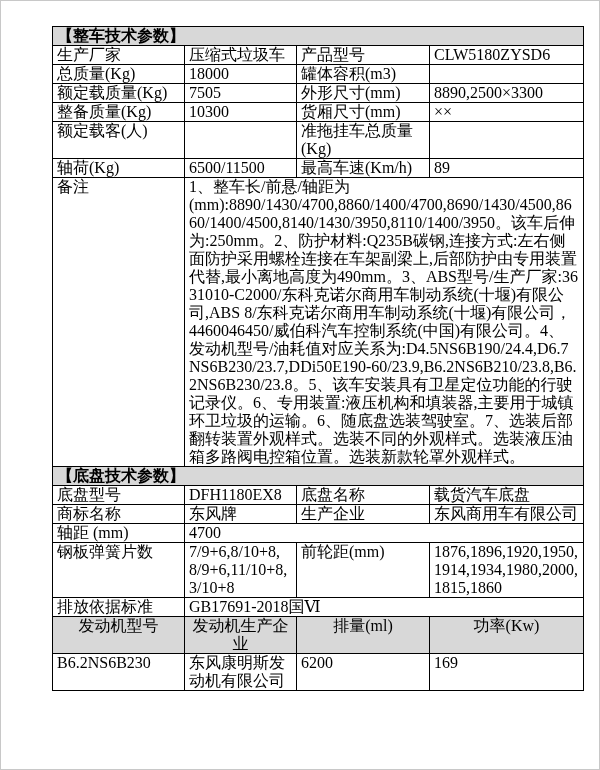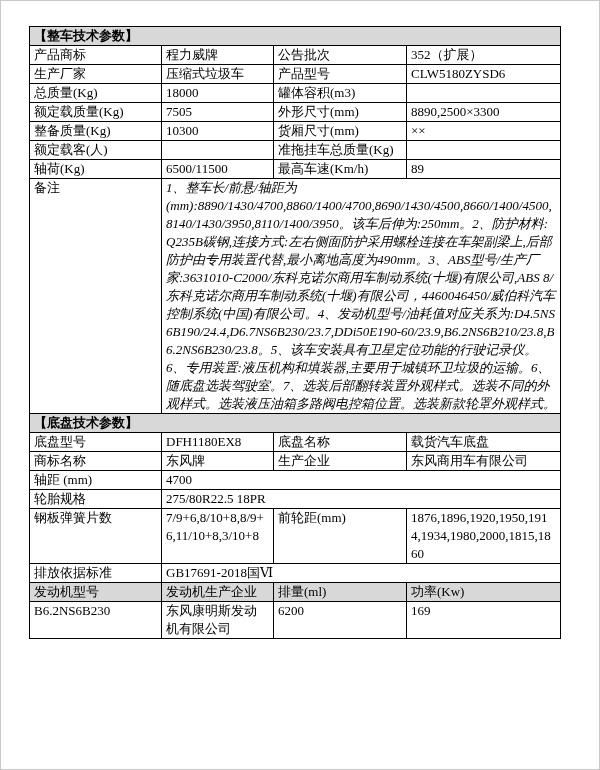--- a/index.html
+++ b/index.html
@@ -12,47 +12,46 @@
     box-sizing: border-box;
   }
   .page-frame {
     position: absolute; left: 0; top: 0;
     width: 598px; height: 768px;
     border: 1px solid #c8c8c8;
     background: #ffffff;
   }
   table.spec {
     position: absolute;
-    left: 28px; top: 25px;
+    left: 51px; top: 25px;
     width: 531px;
     border-collapse: collapse;
     table-layout: fixed;
-    font-size: 13px;
+    font-size: 16px;
   }
   table.spec td {
     border: 1px solid #000000;
     padding: 0 4px;
     height: 18px;
     line-height: 18px;
     vertical-align: top;
     word-break: break-all;
     overflow: hidden;
   }
   td.section-cell {
     background: #d8d8d8;
     font-weight: bold;
     height: 19px;
     line-height: 19px;
   }
-  tbody.shaded td { background: #d8d8d8; }
+  tbody.shaded td { background: #d8d8d8; text-align: center; }
   td.remark-text {
     white-space: pre-wrap;
     line-height: 18px;
     padding: 1px 4px 0 4px;
-    font-style: italic;
   }
   td.remark-label { vertical-align: top; }
 </style>
 </head>
 <body>
 
 <div class="page-frame">
   <table class="spec">
     <colgroup>
       <col style="width:132px">
@@ -61,26 +60,20 @@
       <col style="width:154px">
     </colgroup>
 
     <tbody>
       <tr>
         <td colspan="4" class="section-cell">【整车技术参数】</td>
       </tr>
     </tbody>
 
     <tbody>
-        <tr>
-          <td>产品商标</td>
-          <td>程力威牌</td>
-          <td>公告批次</td>
-          <td>352（扩展）</td>
-        </tr>
         <tr>
           <td>生产厂家</td>
           <td>压缩式垃圾车</td>
           <td>产品型号</td>
           <td>CLW5180ZYSD6</td>
         </tr>
         <tr>
           <td>总质量(Kg)</td>
           <td>18000</td>
           <td>罐体容积(m3)</td>
@@ -139,24 +132,20 @@
           <td>生产企业</td>
           <td>东风商用车有限公司</td>
         </tr>
       </tbody>
 
     <tbody>
         <tr>
           <td>轴距 (mm)</td>
           <td colspan="3">4700</td>
         </tr>
-        <tr>
-          <td>轮胎规格</td>
-          <td colspan="3">275/80R22.5 18PR</td>
-        </tr>
       </tbody>
 
     <tbody>
         <tr>
           <td>钢板弹簧片数</td>
           <td>7/9+6,8/10+8,8/9+6,11/10+8,3/10+8</td>
           <td>前轮距(mm)</td>
           <td>1876,1896,1920,1950,1914,1934,1980,2000,1815,1860</td>
         </tr>
       </tbody>

